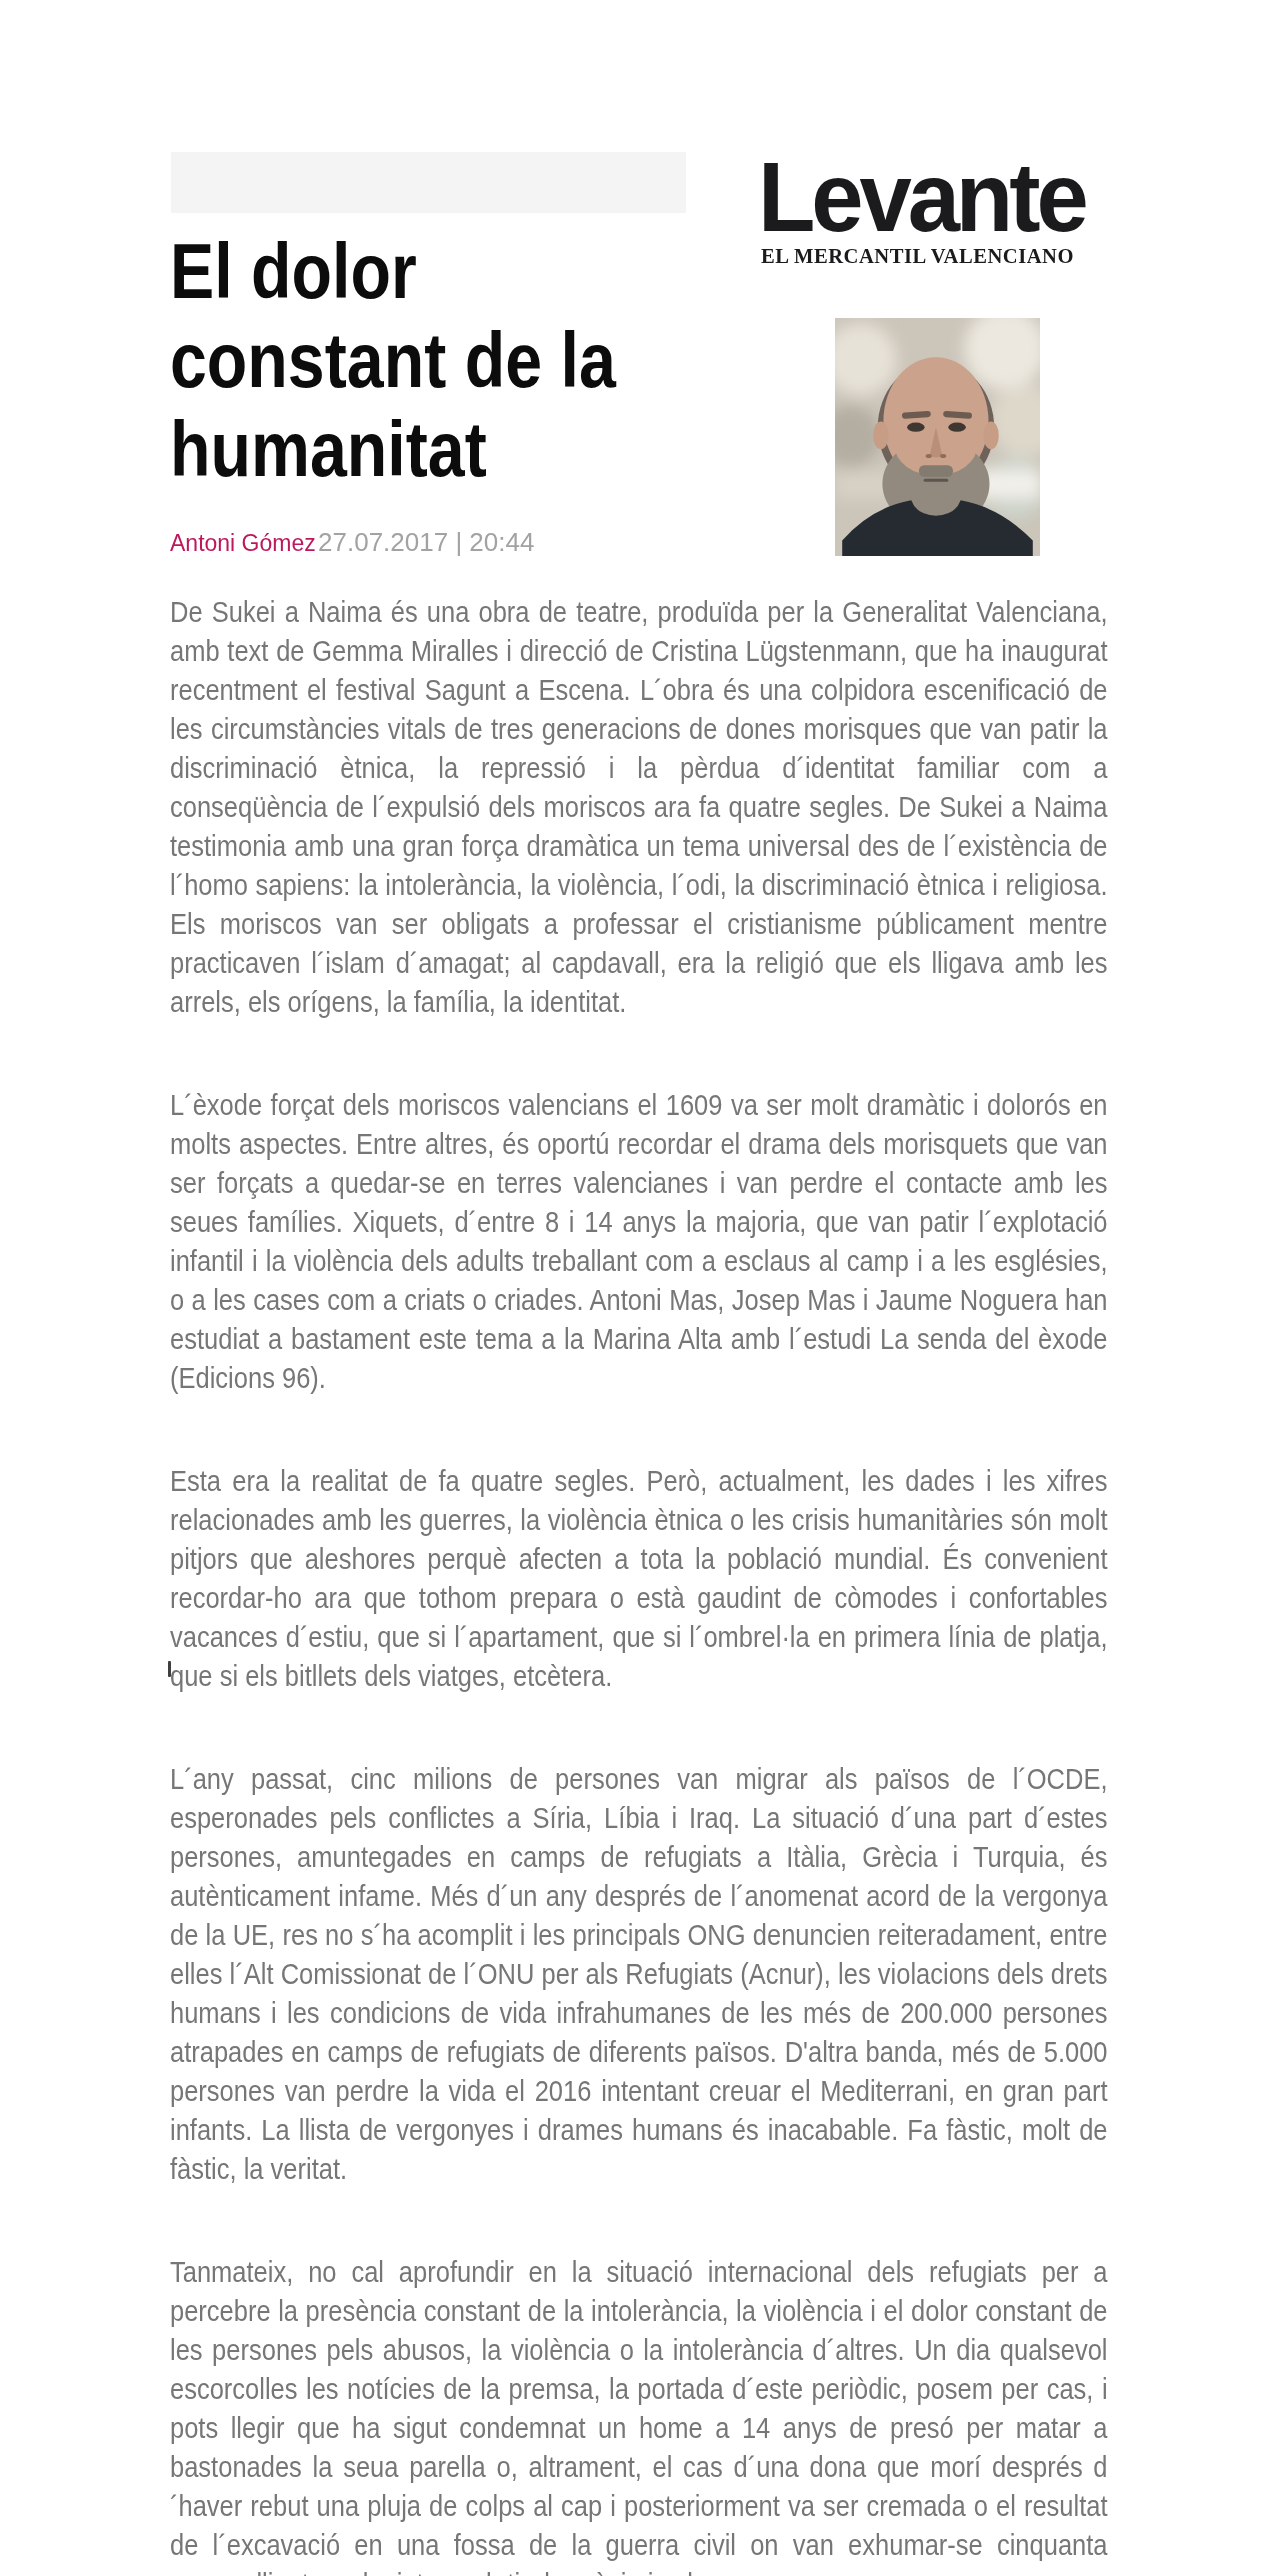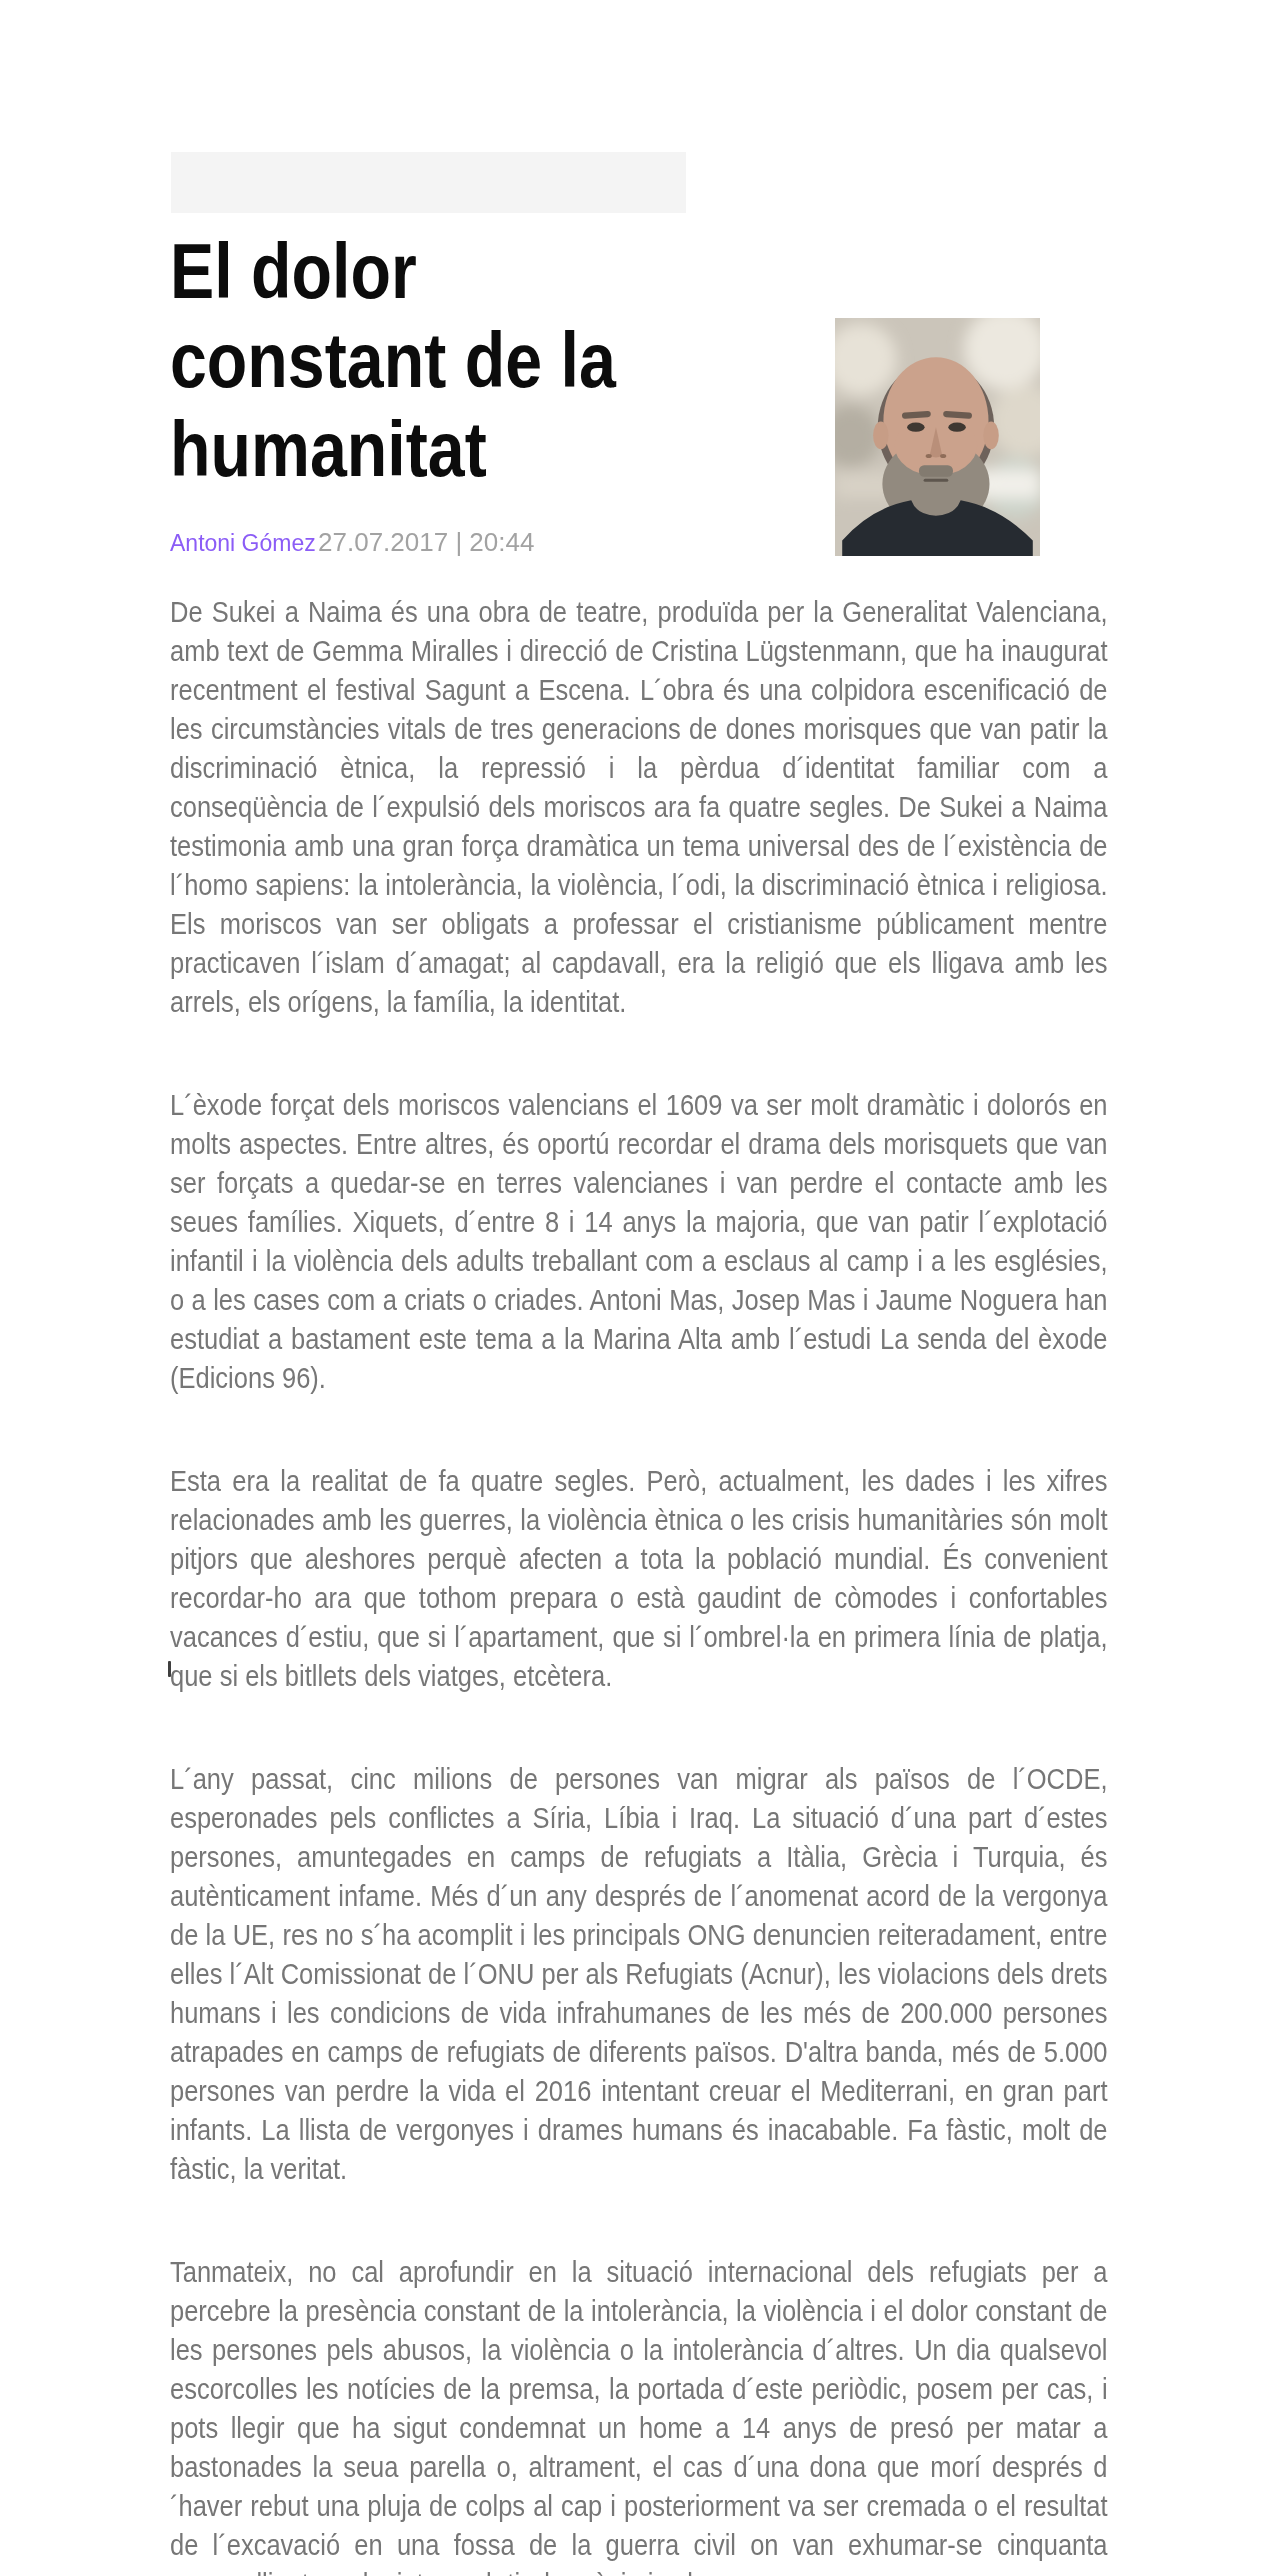--- a/index.html
+++ b/index.html
@@ -109,25 +109,29 @@
     border-radius: 1px;
   }
 </style>
 </head>
 <body>
 
 <div class="page">
 
   <div class="gray-band" style="background: rgb(244, 244, 244);"></div>
 
+  <div class="logo-block">
+    <div class="logo-wordmark" style="color: rgb(27, 27, 29);">Levante</div>
+    <div class="logo-subtitle" style="color: rgb(27, 27, 29);">EL MERCANTIL VALENCIANO</div>
+  </div>
 
   <h1 class="headline" style="margin: 0px; color: rgb(12, 12, 12);">El dolor constant de la humanitat</h1>
 
   <div class="byline">
-    <span class="author" style="color: #8b5cf6;">Antoni Gómez</span>
+    <span class="author" style="color: #be185d;">Antoni Gómez</span>
     <span class="datetime" style="color: rgb(162, 162, 162); text-align: center;">27.07.2017 | 20:44</span>
   </div>
 
   <div class="photo">
     <svg width="205" height="238" viewBox="0 0 398 462" xmlns="http://www.w3.org/2000/svg">
       <defs>
         <filter id="bgblur" x="-20%" y="-20%" width="140%" height="140%">
           <feGaussianBlur stdDeviation="14"></feGaussianBlur>
         </filter>
       </defs>

